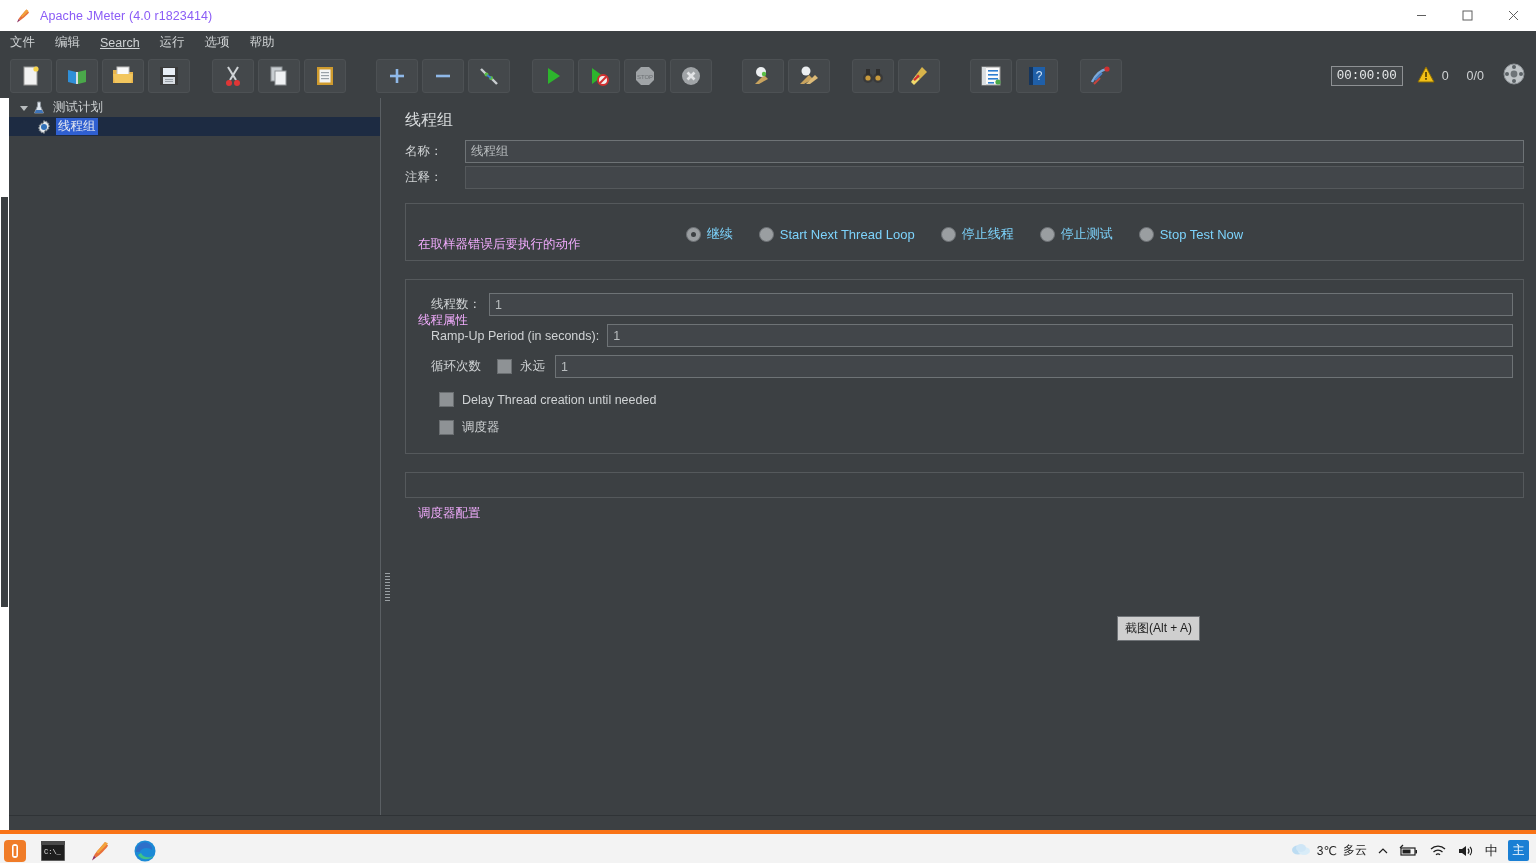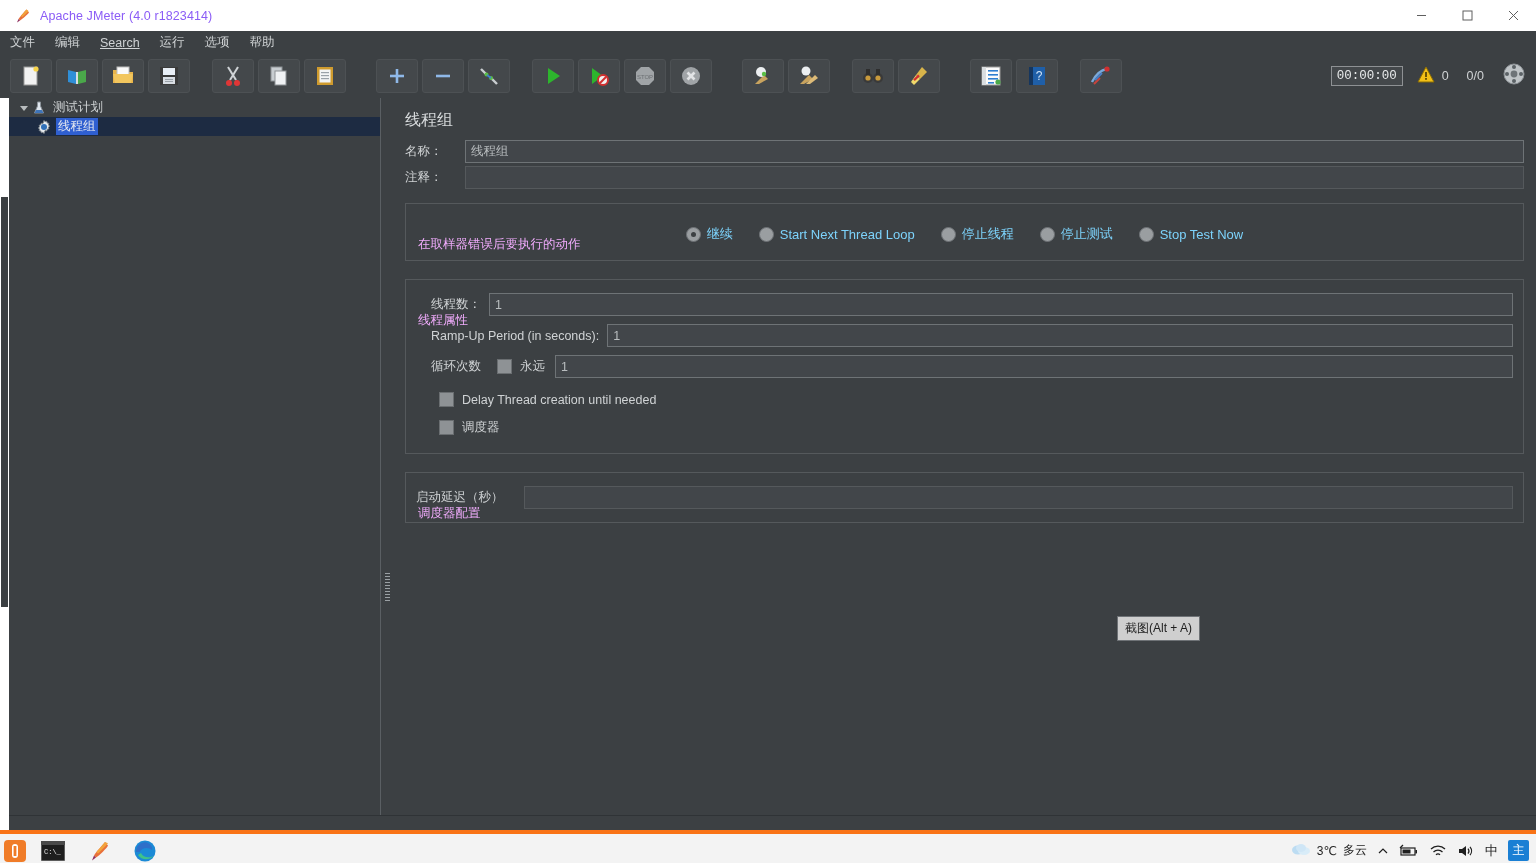--- a/index.html
+++ b/index.html
@@ -612,24 +612,20 @@
           <div class="cb-row">
             <span class="checkbox"></span>
             <span class="cb-lbl">调度器</span>
           </div>
         </div>
 
         <div class="groupbox" style="margin-top:18px;">
           <div class="gb-title">调度器配置</div>
 
 
-          <div class="tg-row" style="margin-bottom:2px;">
-            <div class="lbl" style="width:100px;">启动延迟（秒）</div>
-            <div class="field empty"></div>
-          </div>
         </div>
 
       </div>
     </div>
 
     <div class="tooltip">截图(Alt + A)</div>
   </div>
 
   <div class="bottom-strip"></div>
   <div class="bottom-white"></div>

